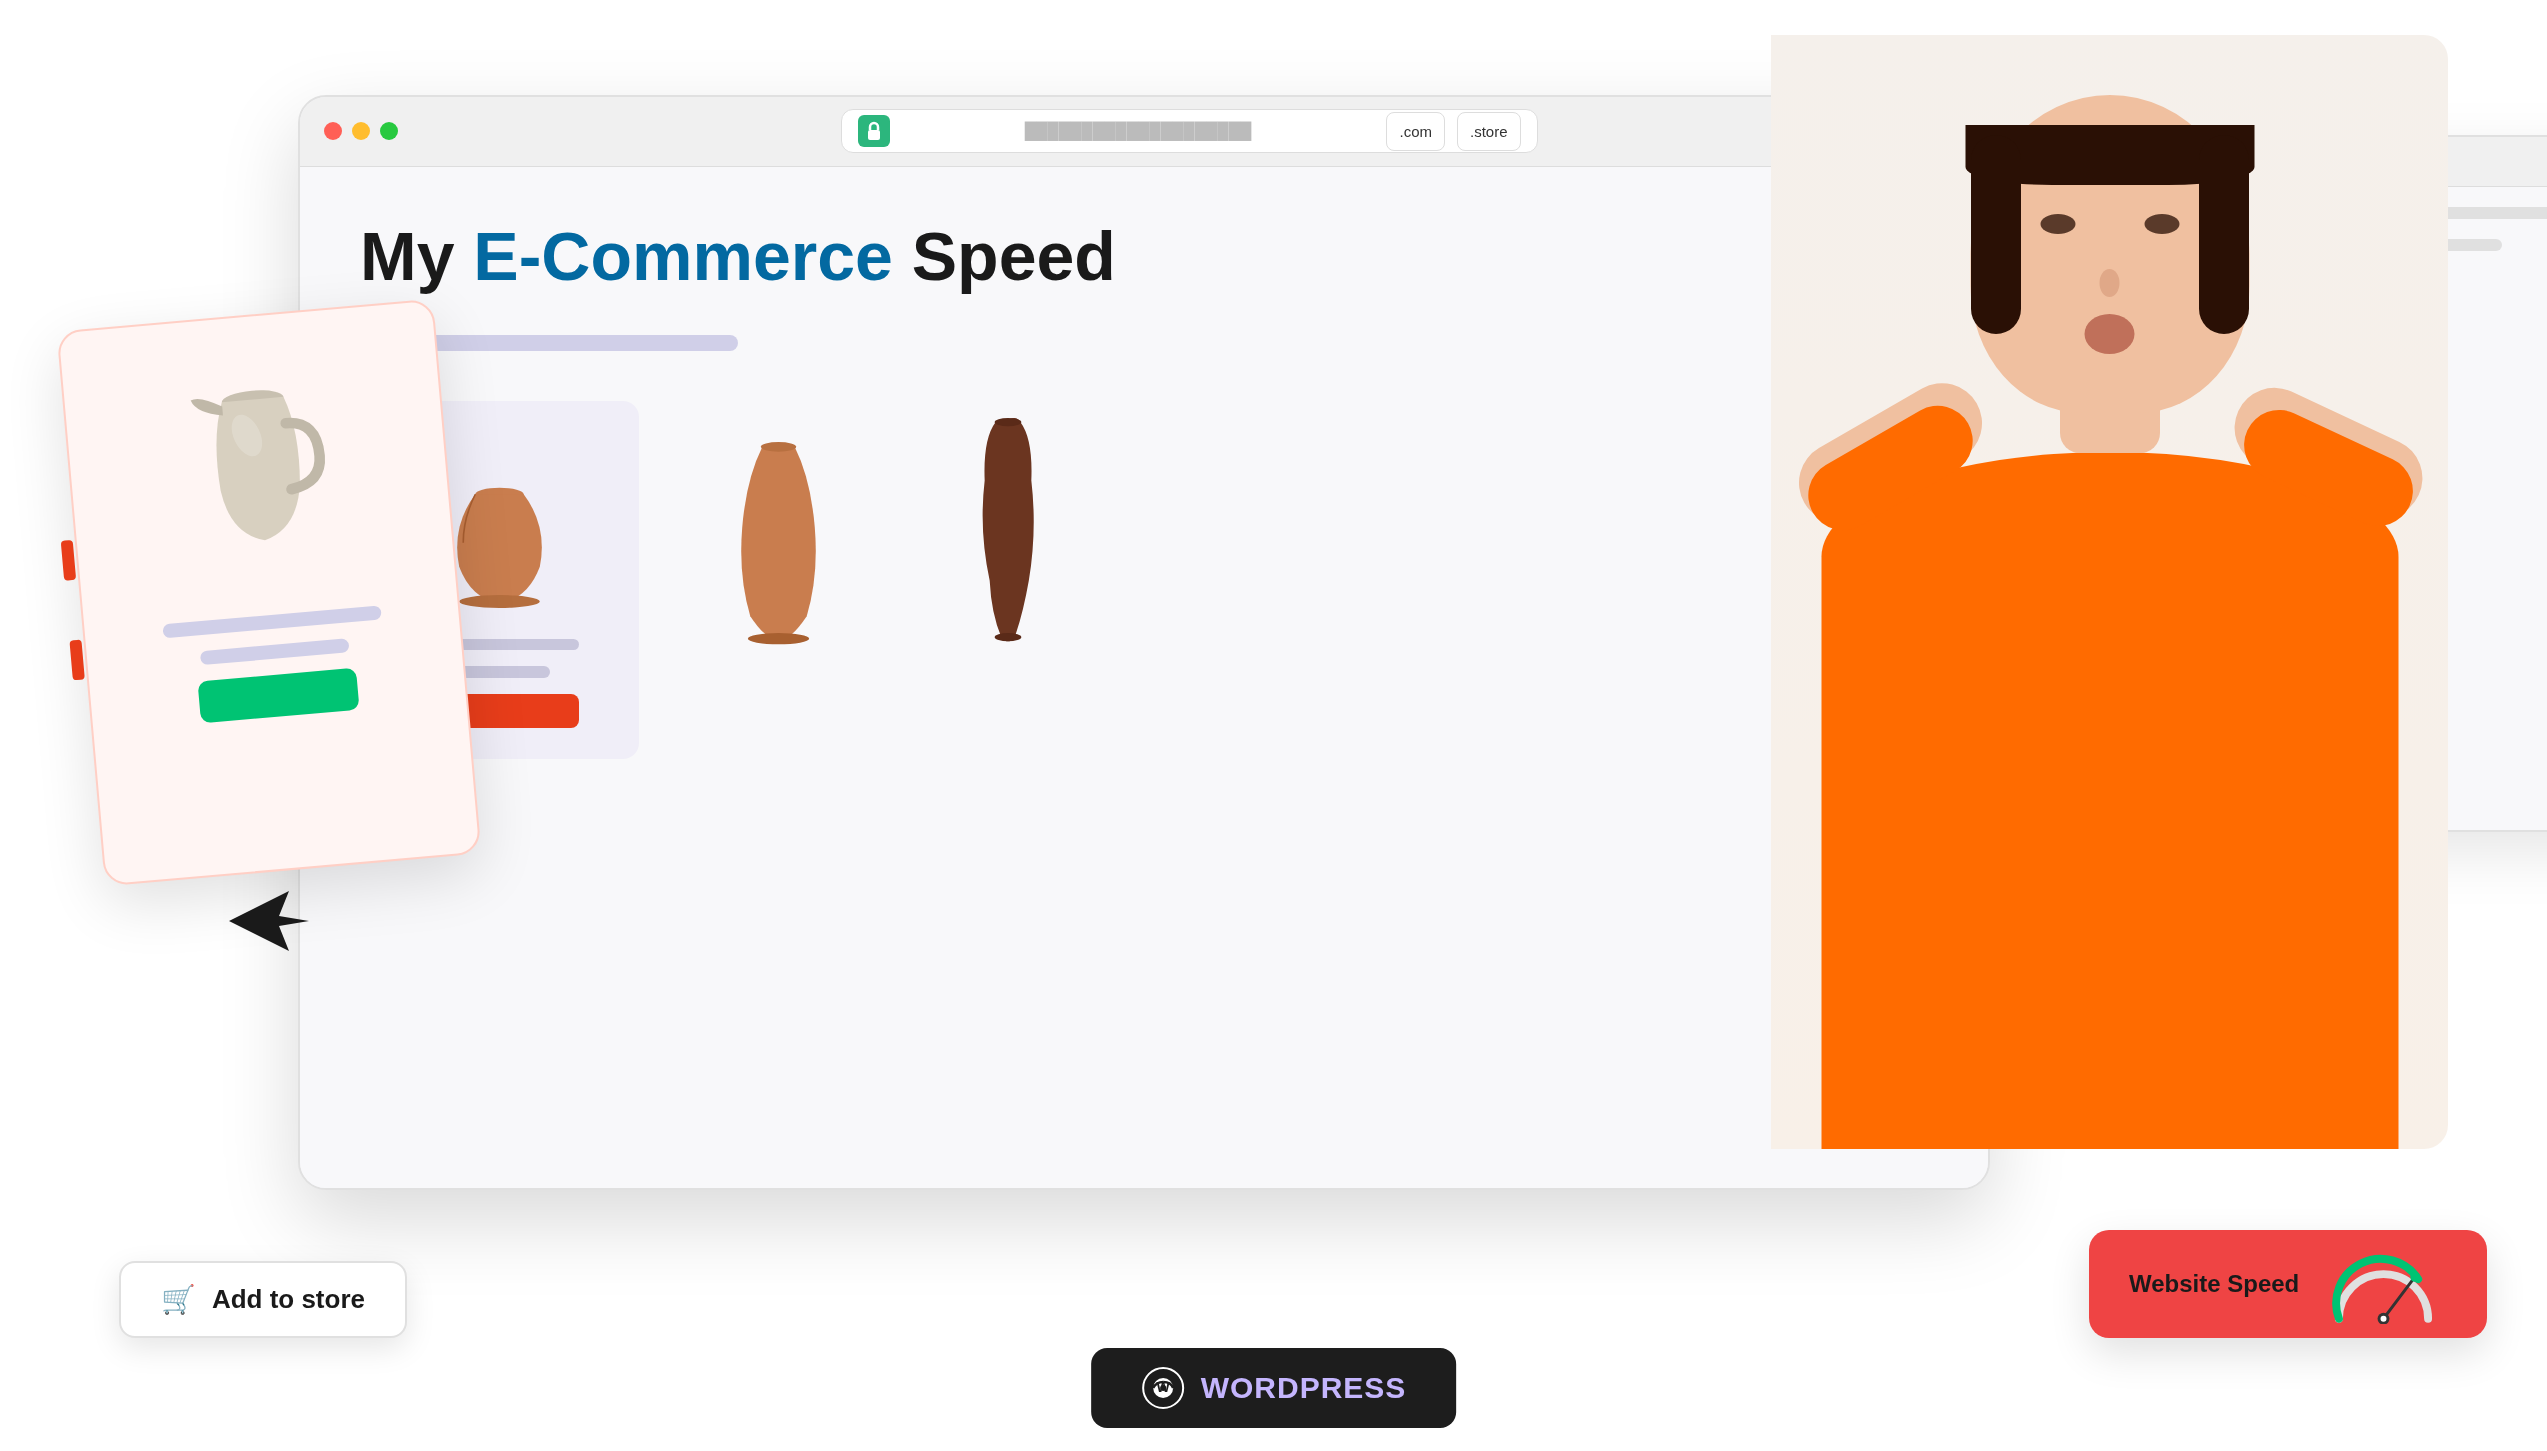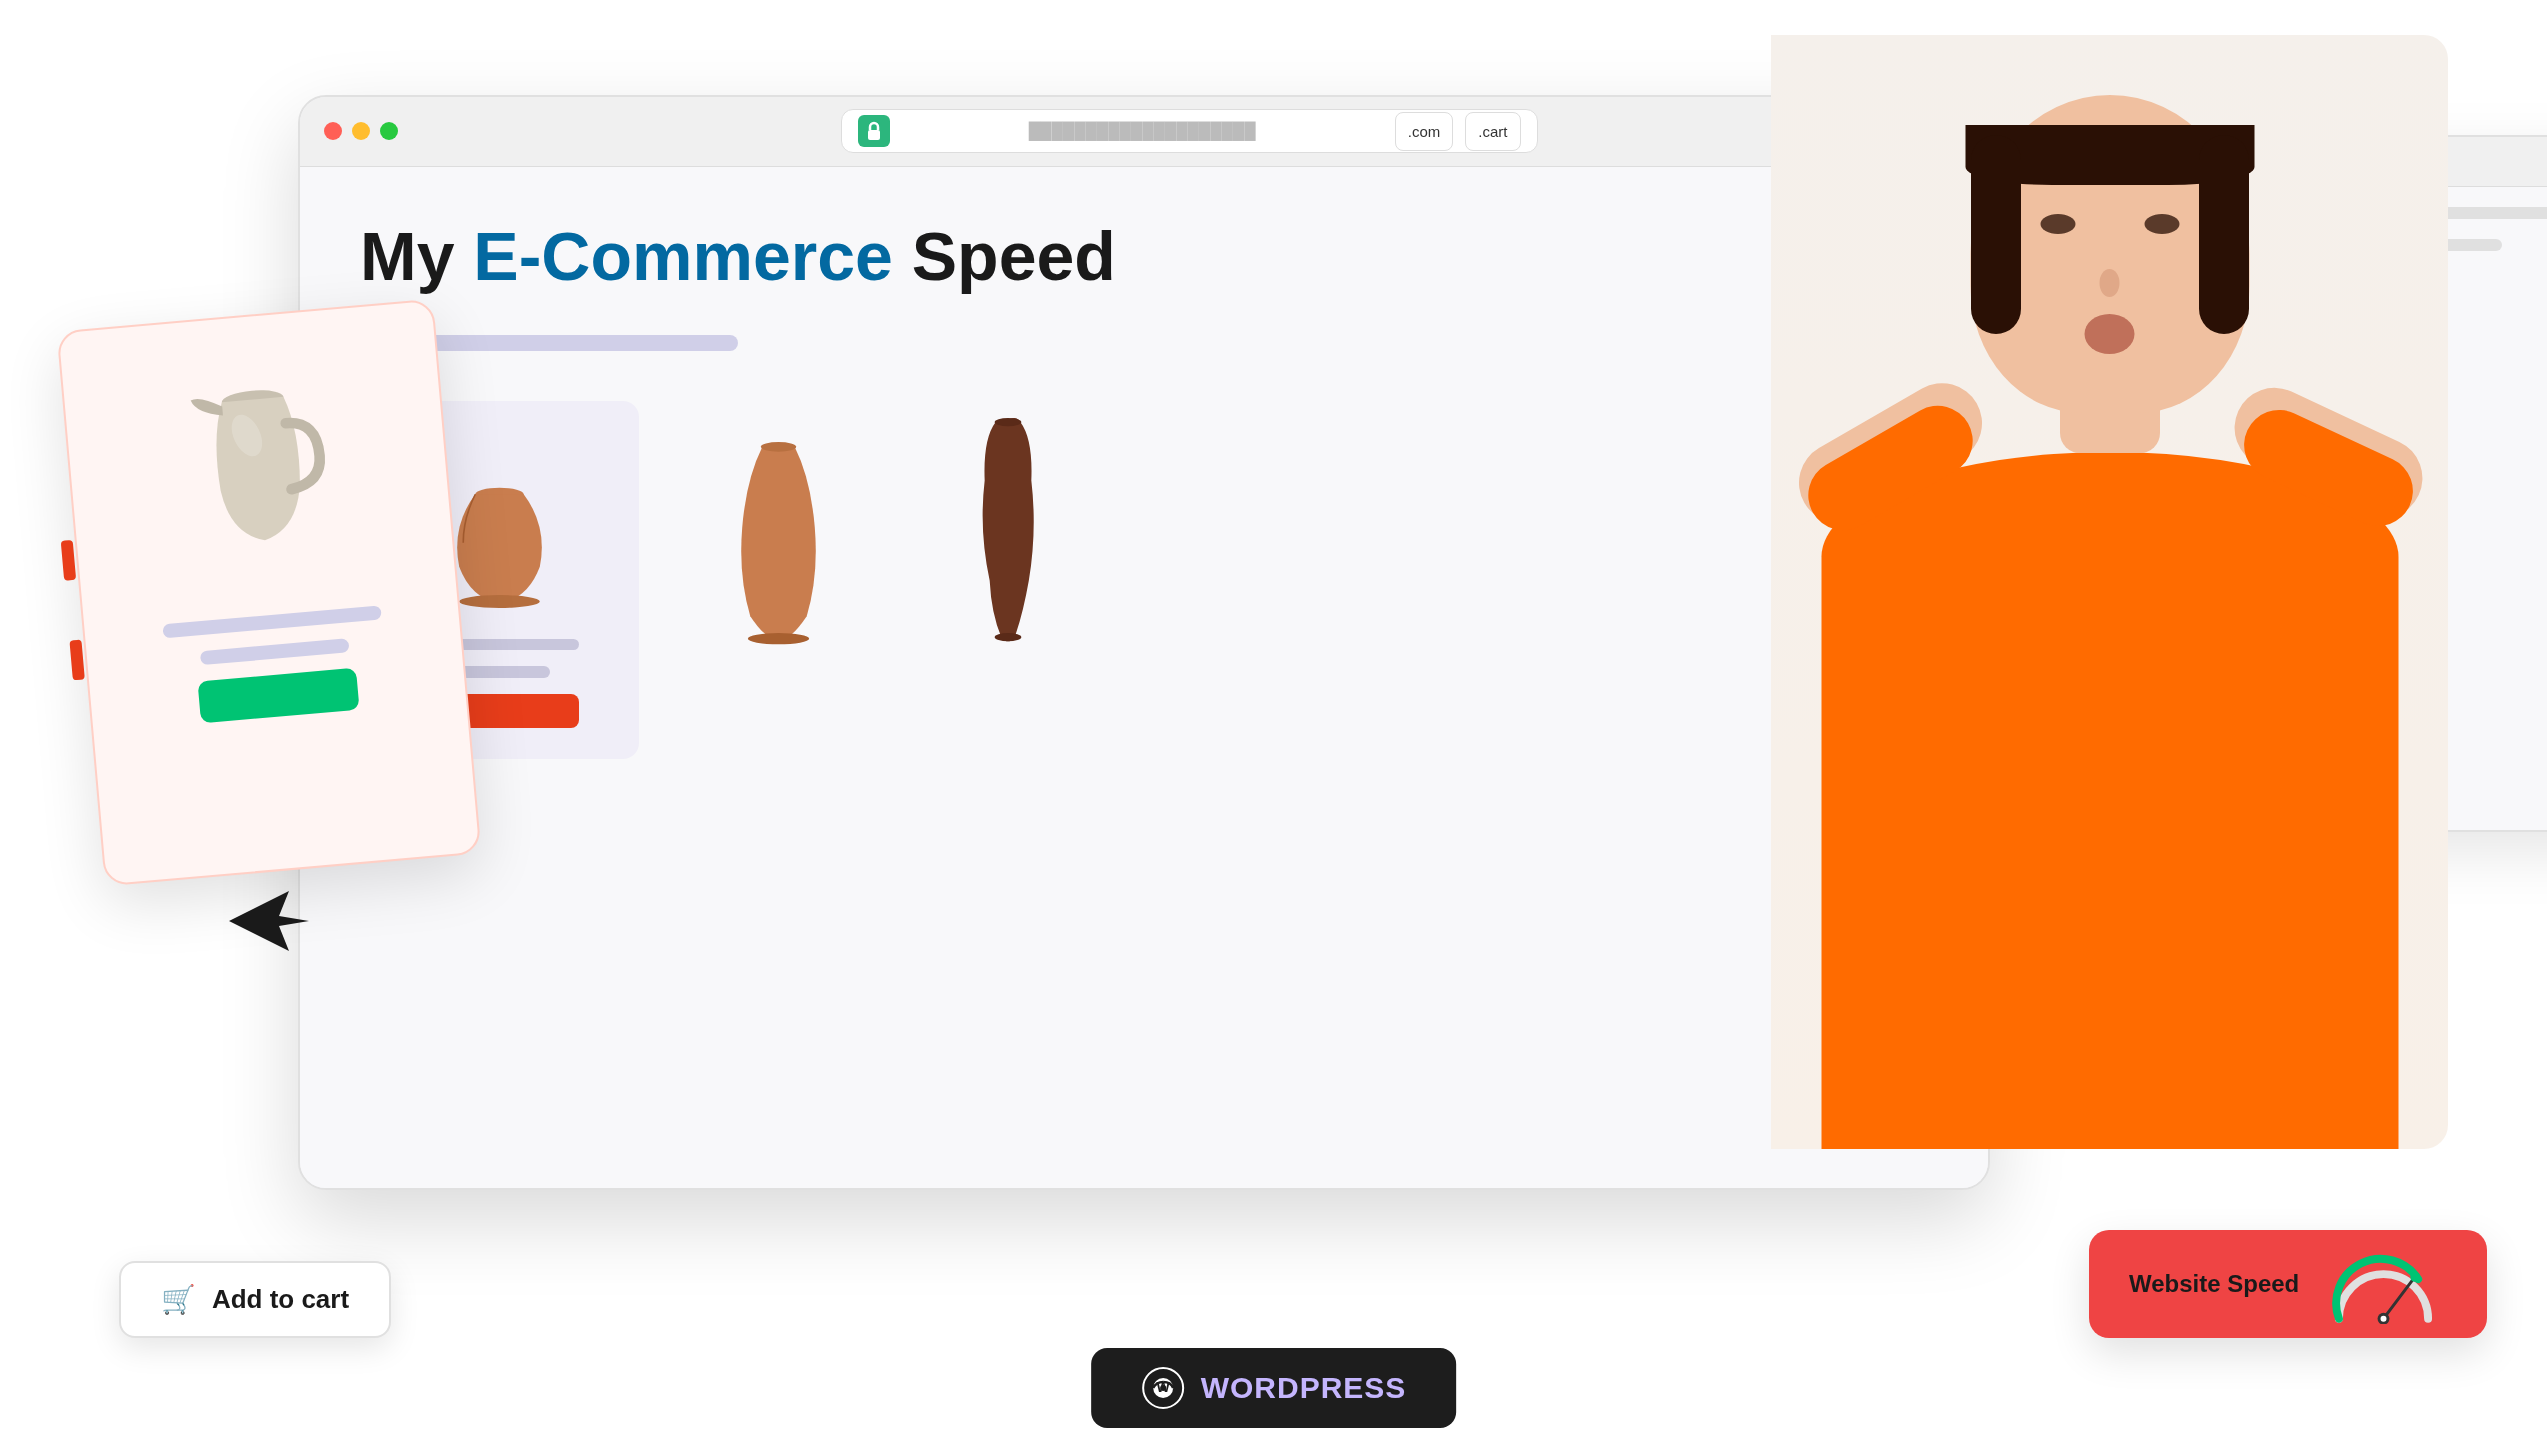--- a/index.html
+++ b/index.html
@@ -375,21 +375,21 @@
         <div class="lock-icon-container">
           <svg width="16" height="20" viewBox="0 0 16 20" fill="none">
             <rect x="2" y="9" width="12" height="10" rx="2" fill="white"></rect>
             <path d="M4 9V6C4 3.8 5.8 2 8 2C10.2 2 12 3.8 12 6V9" stroke="white" stroke-width="2.5" fill="none"></path>
           </svg>
         </div>
         <div class="address-text">
           <span style="color:#bbb;">████████████████████</span>
         </div>
         <div class="domain-tag">.com</div>
-        <div class="domain-tag">.cart</div>
+        <div class="domain-tag">.store</div>
       </div>
     </div>
 
     <div class="browser-content">
 
       <h1 class="store-title">
         <span>My </span><span class="highlight">E-Commerce</span><span> Speed</span>
       </h1>
 
       <div class="nav-bar-placeholder"></div>
@@ -470,21 +470,21 @@
   </div>
 
   <div style="position:absolute; top:826px; left:50px; z-index:25;">
     <svg width="80" height="80" viewBox="0 0 80 80">
       <polygon points="0,40 60,10 50,35 80,40 50,45 60,70" fill="#1a1a1a"></polygon>
     </svg>
   </div>
 
   <div class="add-to-cart-btn">
     <span style="font-size:28px;">🛒</span>
-    <span class="add-to-cart-text">Add to cart</span>
+    <span class="add-to-cart-text">Add to store</span>
   </div>
 
   <div class="wordpress-badge">
     <svg width="44" height="44" viewBox="0 0 44 44">
       <circle cx="22" cy="22" r="20" fill="none" stroke="white" stroke-width="2"></circle>
       <circle cx="22" cy="22" r="10" fill="white"></circle>
       <path d="M12 22 Q15 16 22 16" stroke="#1d1d1d" stroke-width="2.5" fill="none"></path>
       <path d="M22 16 Q30 16 32 22" stroke="#1d1d1d" stroke-width="2.5" fill="none"></path>
       <circle cx="22" cy="22" r="3" fill="#1d1d1d"></circle>
       <text x="22" y="26" text-anchor="middle" font-size="14" font-weight="900" fill="#1d1d1d">W</text>

